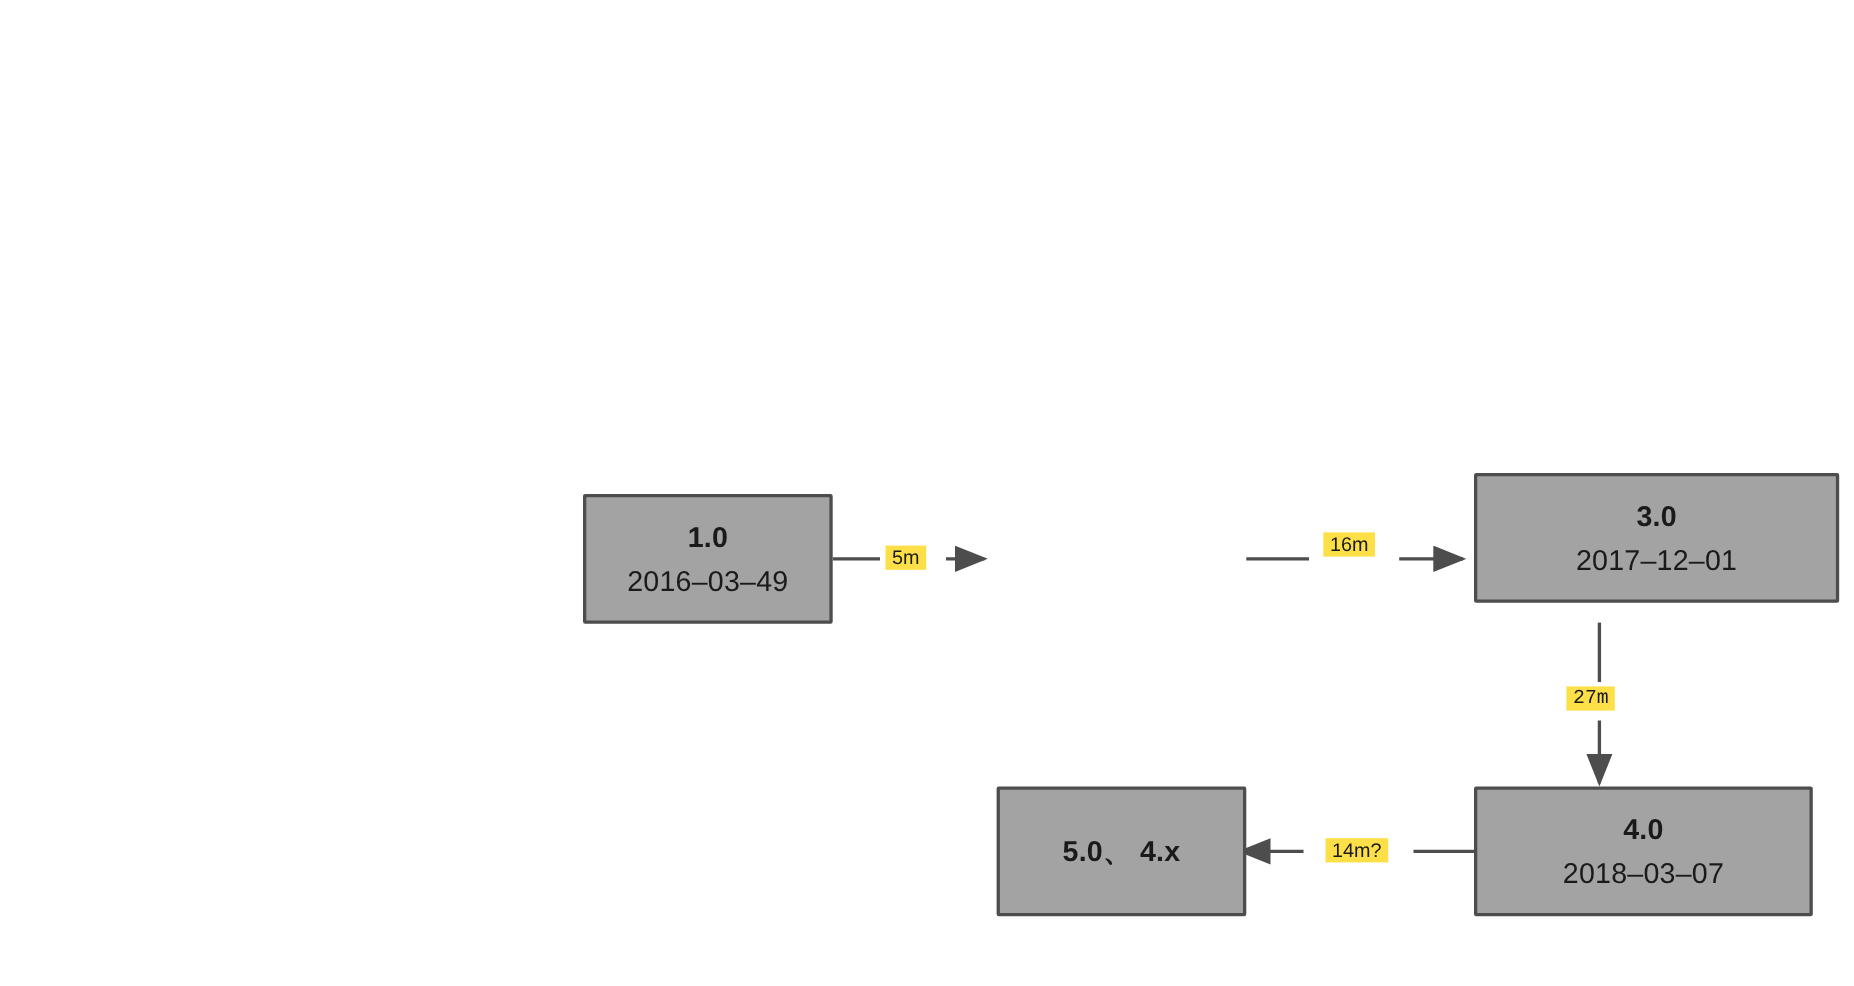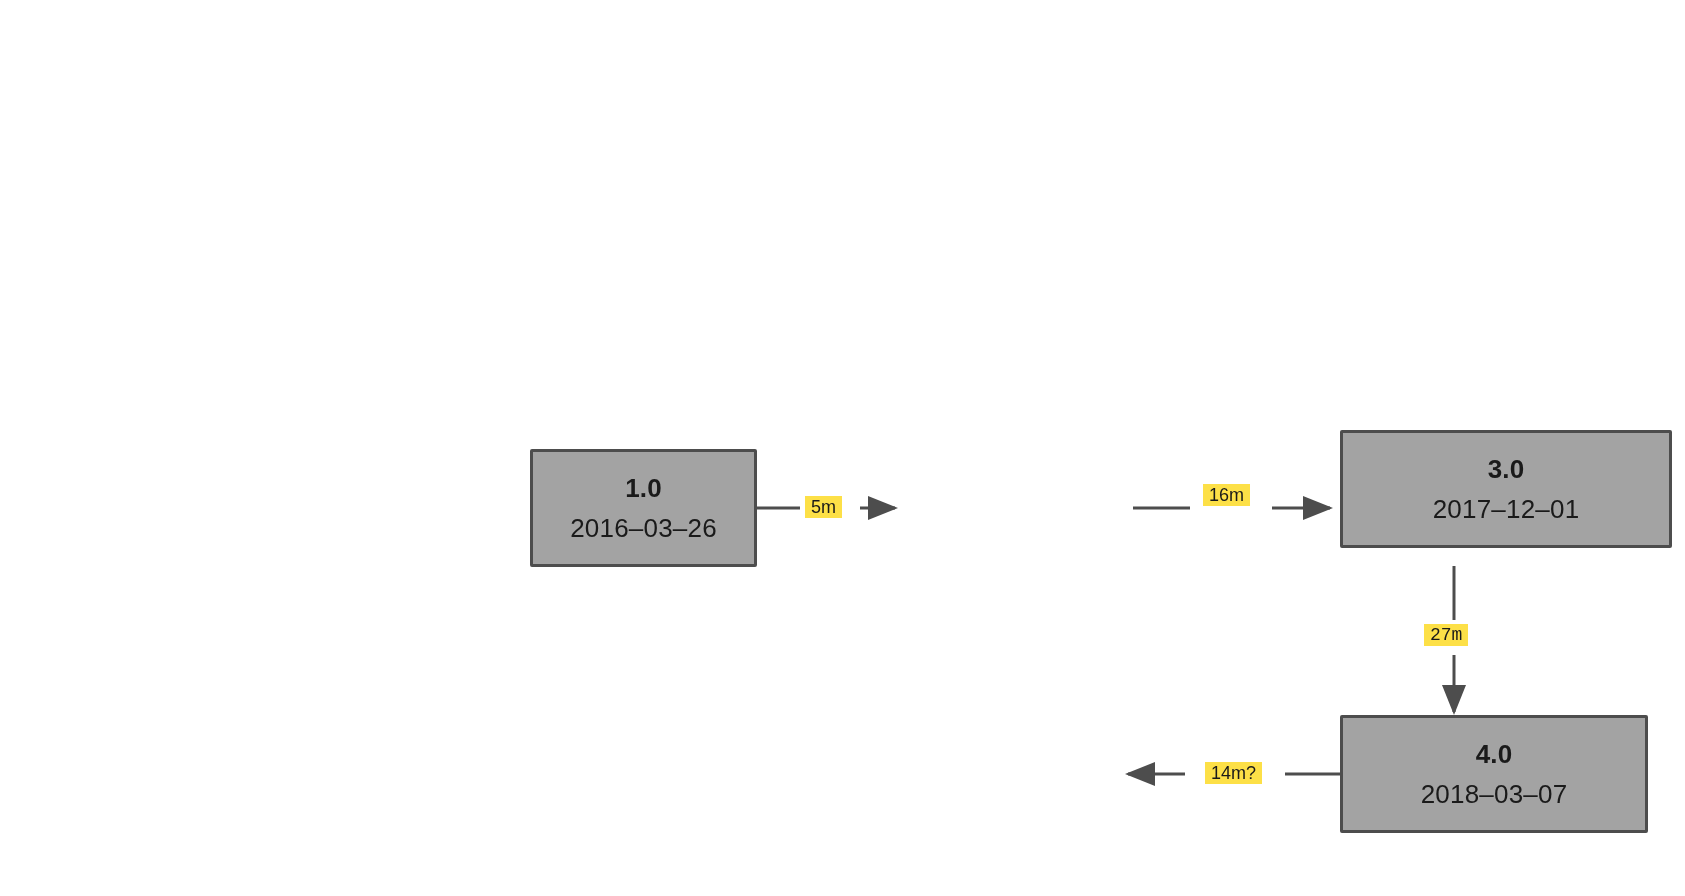--- a/index.html
+++ b/index.html
@@ -101,34 +101,37 @@
     </g>
 
     <g>
       <line x1="1340" y1="774" x2="1285" y2="774" stroke="#4d4d4d" stroke-width="3"></line>
       <line x1="1185" y1="774" x2="1128" y2="774" stroke="#4d4d4d" stroke-width="3" marker-end="url(#arrowLeft)"></line>
     </g>
   </svg>
 
   <div class="node" style="left:530px; top:449px; width:227px; height:118px;">
     <span class="node-title">1.0</span>
-    <span class="node-date">2016–03–26</span>
+    <span class="node-date">2016–03–49</span>
   </div>
 
 
   <div class="node" style="left:1340px; top:430px; width:332px; height:118px;text-align:right;">
     <span class="node-title">3.0</span>
     <span class="node-date">2017–12–01</span>
   </div>
 
   <div class="node" style="left:1340px; top:715px; width:308px; height:118px;">
     <span class="node-title">4.0</span>
     <span class="node-date">2018–03–07</span>
   </div>
 
+  <div class="node node-single" style="left:906px; top:715px; width:227px; height:118px;">
+    <span class="node-title">5.0、 4.x</span>
+  </div>
 
   <div class="edge-label" style="left:805px; top:496px;">5m</div>
 
   <div class="edge-label" style="left:1203px; top:484px;">16m</div>
 
   <div class="edge-label" style="left:1424px; top:624px;font-family:Liberation Mono, monospace;">27m</div>
 
   <div class="edge-label" style="left:1190px; top:762px;margin-left:15px;">14m?</div>
 
 </div>

